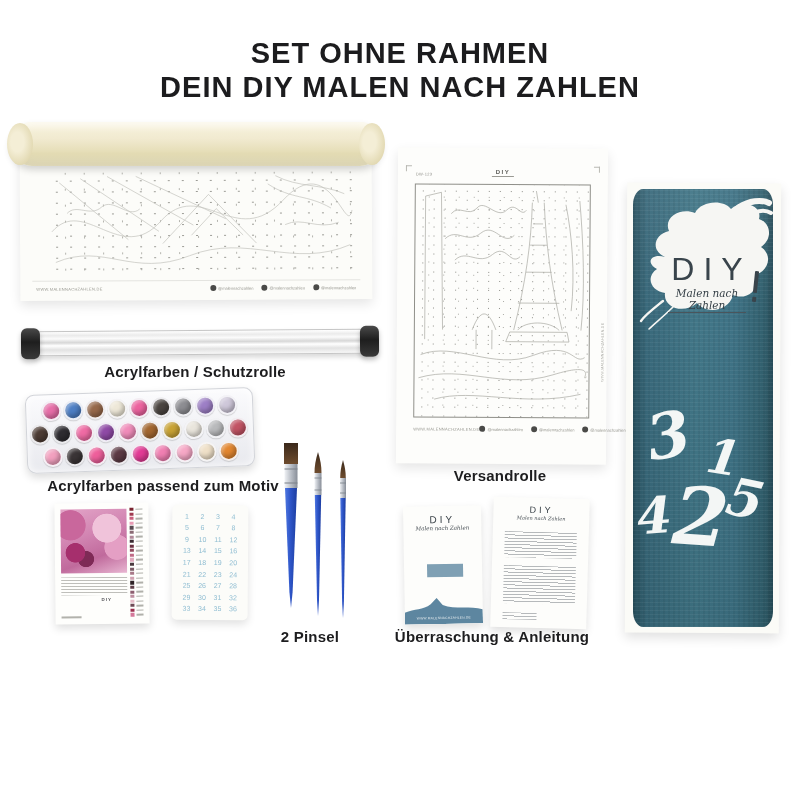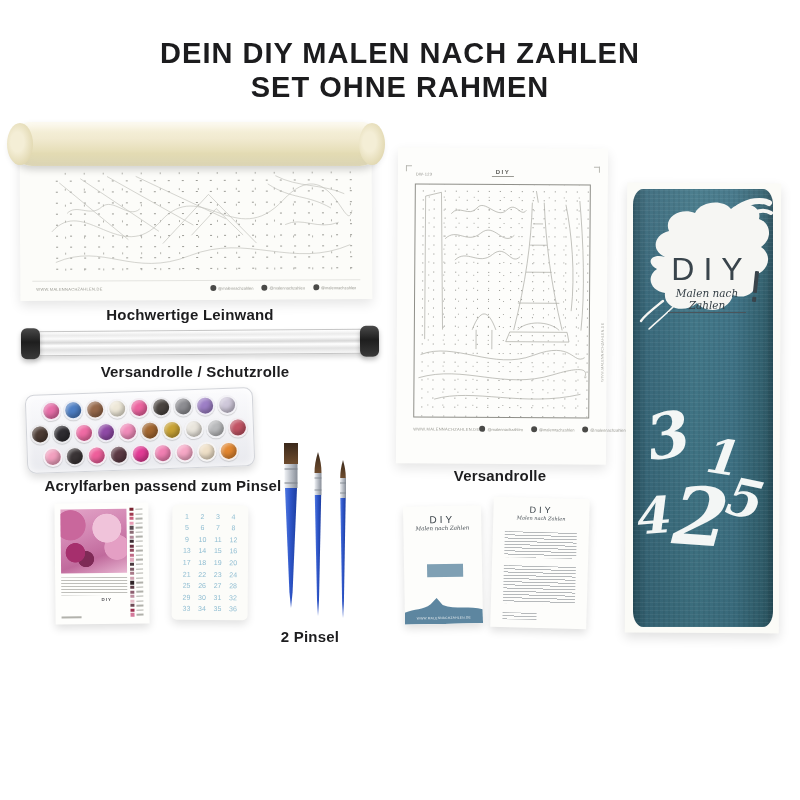--- a/index.html
+++ b/index.html
@@ -148,22 +148,22 @@
   .tnum2 { left:94px;  top:284px; font-size:52px; transform:rotate(12deg); }
   .tnum3 { left:4px;   top:302px; font-size:50px; transform:rotate(-4deg); }
   .tnum4 { left:40px;  top:288px; font-size:80px; transform:rotate(4deg); }
 </style>
 </head>
 <body>
 
 <div class="stage">
 
   <div class="title">
+    <div>SET OHNE RAHMEN</div>
     <div>DEIN DIY MALEN NACH ZAHLEN</div>
-    <div>SET OHNE RAHMEN</div>
   </div>
 
   <div class="canvas-group">
     <div class="canvas-sheet">
       <div class="canvas-art">
         <svg viewBox="0 0 320 100" preserveAspectRatio="none">
           <g fill="none" stroke="#c2c2bc" stroke-width="0.7">
             <path d="M4,58 C38,22 76,92 118,48 S196,78 246,28 S312,66 318,38"></path>
             <path d="M8,88 C58,68 88,104 148,82 S256,96 316,72"></path>
             <path d="M120,70 L168,22 L218,70"></path>
@@ -191,28 +191,27 @@
               <span class="social-handle">@malennachzahlen</span>
             </span>
           </span>
       </div>
     </div>
     <div class="canvas-roll">
       <span class="roll-cap left"></span>
       <span class="roll-cap right"></span>
     </div>
   </div>
-  <div class="lbl" style="left:15px; top:306px; width:350px;">Hochwertige Leinwand</div>
 
   <div class="tube">
     <div class="tube-body"></div>
     <div class="tube-cap left"></div>
     <div class="tube-cap right"></div>
   </div>
-  <div class="lbl" style="left:20px; top:363px; width:350px;">Versandrolle / Schutzrolle</div>
+  <div class="lbl" style="left:20px; top:363px; width:350px;">Acrylfarben / Schutzrolle</div>
 
   <div class="tray">
     <div>
         <div class="pot-row">
           <span class="pot" style="background: rgb(230, 110, 168);"></span>
           <span class="pot" style="background: rgb(77, 126, 196);"></span>
           <span class="pot" style="background: rgb(150, 104, 74);"></span>
           <span class="pot" style="background: rgb(238, 232, 216);"></span>
           <span class="pot" style="background: rgb(236, 99, 159);"></span>
           <span class="pot" style="background: rgb(74, 68, 64);"></span>
@@ -238,21 +237,21 @@
           <span class="pot" style="background: rgb(238, 95, 155);"></span>
           <span class="pot" style="background: rgb(92, 58, 68);"></span>
           <span class="pot" style="background: rgb(226, 58, 149);"></span>
           <span class="pot" style="background: rgb(240, 127, 178);"></span>
           <span class="pot" style="background: rgb(246, 168, 198);"></span>
           <span class="pot" style="background: rgb(239, 224, 200);"></span>
           <span class="pot" style="background: rgb(226, 134, 47);"></span>
         </div>
       </div>
   </div>
-  <div class="lbl" style="left:28px; top:477px; width:270px;">Acrylfarben passend zum Pinsel</div>
+  <div class="lbl" style="left:28px; top:477px; width:270px;">Acrylfarben passend zum Motiv</div>
 
   <div class="control-sheet">
     <span class="cs-code">DW-123</span>
     <span class="cs-logo">DIY</span>
     <span class="corner-mark" style="left:8px;top:18px;border-left-width:1px;border-top-width:1px;"></span>
     <span class="corner-mark" style="right:8px;top:18px;border-right-width:1px;border-top-width:1px;"></span>
     <div class="cs-art">
       <svg viewBox="0 0 176 240" preserveAspectRatio="none">
         <g fill="none" stroke="#a7a7a0" stroke-width="0.7">
           <path d="M118,18 C117,60 112,100 100,150 M130,18 C132,60 137,100 149,150"></path>
@@ -493,20 +492,21 @@
 
   <div class="manual-sheet">
     <div class="mini-logo" style="top:7px;">
       <div class="diy" style="font-size:9px;">DIY</div>
       <div class="script" style="font-size:5px;">Malen nach Zahlen</div>
     </div>
     <div class="manual-block mb1"></div>
     <div class="manual-block mb2"></div>
     <div class="manual-block mb3"></div>
   </div>
+  <div class="lbl" style="left:382px; top:628px; width:220px;">Überraschung &amp; Anleitung</div>
 
   <div class="teal-group">
     <div class="teal-backing"></div>
     <div class="teal-roll">
       <div class="splash">
         <svg viewBox="0 0 136 158">
           <path fill="#f6f6f3" d="M28,62 C14,56 16,40 32,36 C26,22 44,12 58,18 C64,6 86,4 94,14 C104,4 126,10 122,24 C134,28 136,44 124,52 C136,60 132,76 118,80 C124,94 110,106 96,100 C92,116 70,120 60,108 C46,120 26,112 28,98 C14,96 8,82 20,74 C8,68 14,58 28,62 Z"></path>
           <path fill="none" stroke="#f6f6f3" stroke-width="6" stroke-linecap="round" d="M102,12 C112,6 124,4 132,8"></path>
           <path fill="none" stroke="#f6f6f3" stroke-width="4" stroke-linecap="round" d="M108,22 C118,16 128,14 134,18"></path>
           <path fill="none" stroke="#f6f6f3" stroke-width="2.4" stroke-linecap="round" d="M26,106 C16,114 8,120 4,126"></path>

